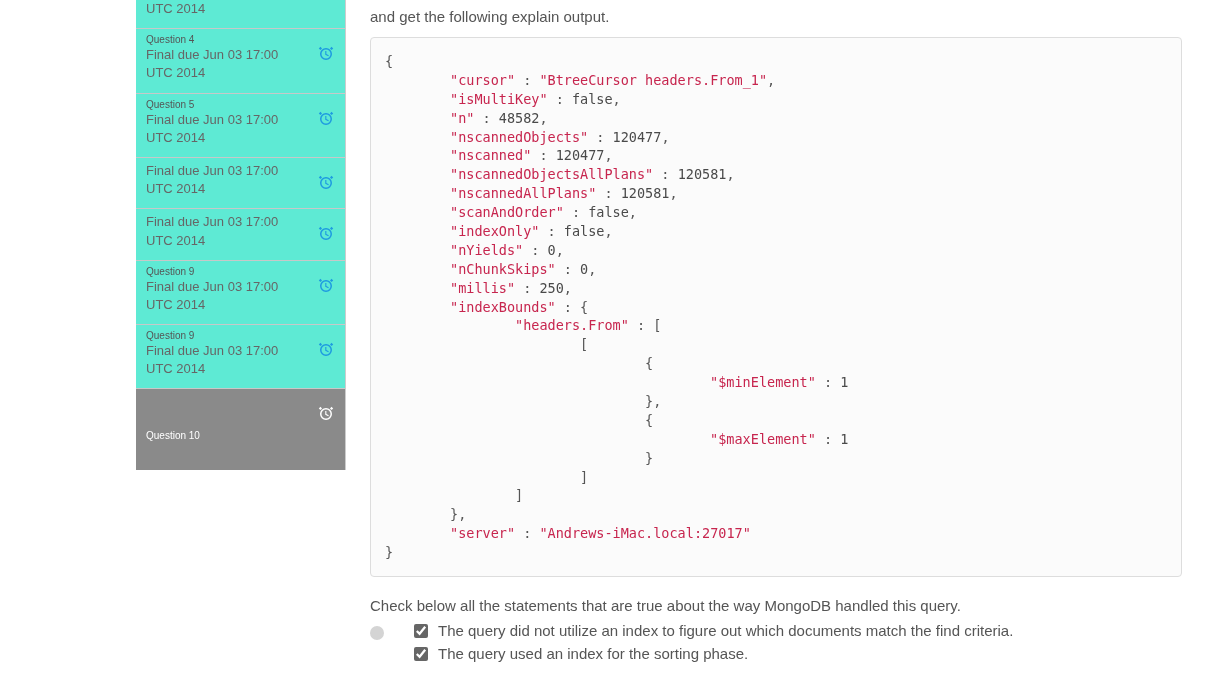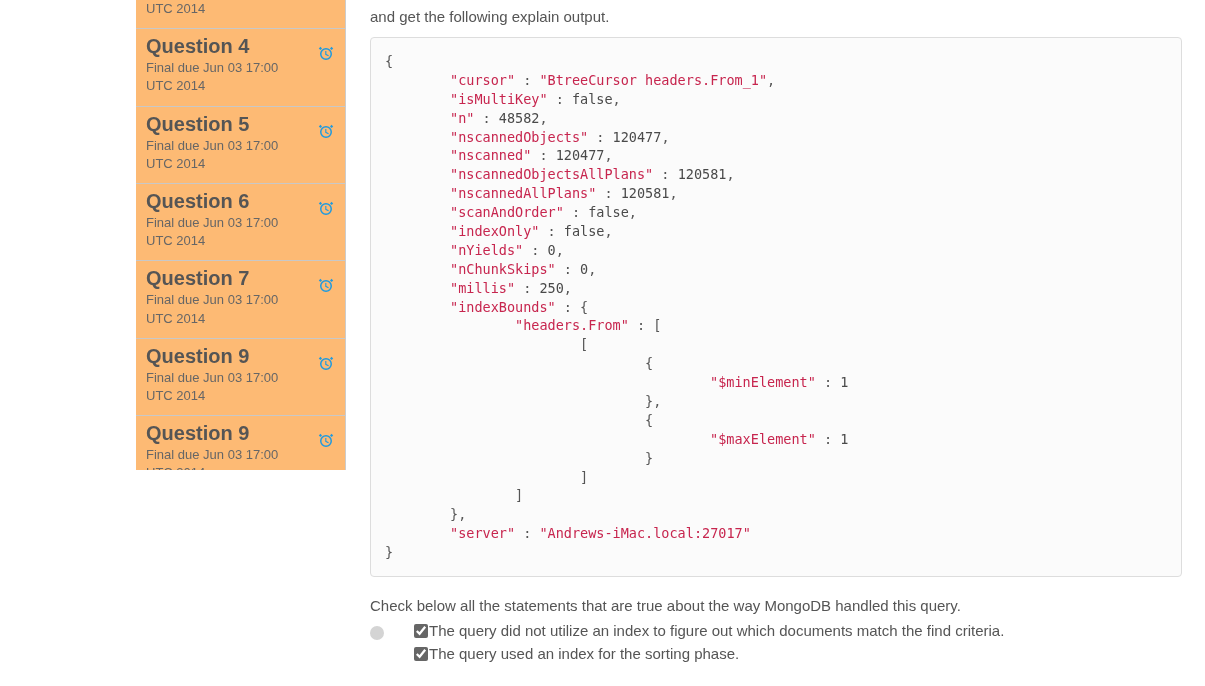--- a/index.html
+++ b/index.html
@@ -12,36 +12,36 @@
     height: 686px;
     overflow: hidden;
     position: relative;
   }
   .sidebar {
     position: absolute;
     left: 136px;
     top: 0;
     width: 210px;
     height: 470px;
-    background: #fdba74;
+    background: #5eead4;
     overflow-y: auto;
     border-right: 1px solid #ccc;
   }
   .sidebar::-webkit-scrollbar { width: 8px; }
   .sidebar::-webkit-scrollbar-thumb { background: #bbb; border-radius: 4px; }
   .q-item {
     padding: 4px 10px 10px 10px;
     border-bottom: 1px solid #c8c8c8;
     position: relative;
     cursor: pointer;
     color: #555;
   }
   .q-item .q-title {
-    font-weight: bold;
-    font-size: 20px;
+    font-weight: normal;
+    font-size: 10px;
     color: #555;
     line-height: 1.3;
   }
   .q-item .q-due {
     font-size: 13px;
     color: #666;
     line-height: 1.4;
     max-width: 140px;
   }
   .q-item.first { padding-top: 0; }
@@ -103,21 +103,21 @@
     width: 14px; height: 14px;
     border-radius: 50%;
     background: #d4d4d4;
     margin-top: 4px;
     flex: 0 0 14px;
   }
   .checklist { flex: 1; }
   .check-row {
     display: flex;
     align-items: center;
-    gap: 1px;
+    gap: 10px;
     margin-bottom: 6px;
     font-size: 15px;
     color: #555;
   }
   .check-row input[type=checkbox] {
     width: 14px; height: 14px;
     accent-color: #666;
   }
 </style>
 </head>
@@ -139,30 +139,28 @@
     <div class="q-item">
       <div class="q-title">Question 5</div>
       <div class="q-due">Final due Jun 03 17:00 UTC 2014</div>
       <span class="alarm">
         <svg viewBox="0 0 24 24" fill="currentColor">
           <path d="M12 4a8 8 0 1 0 0 16 8 8 0 0 0 0-16zm0 2a6 6 0 1 1 0 12 6 6 0 0 1 0-12zm.5 2h-1.5v5l4 2 .75-1.3-3.25-1.7V8zM4.6 2.4 2.4 4.6l2.1 2.1L6.7 4.5 4.6 2.4zm14.8 0L17.3 4.5l2.2 2.2 2.1-2.1-2.2-2.2z"></path>
         </svg>
       </span>
     </div>
     <div class="q-item">
-      <div class="q-title">Question 6</div>
-      <div class="q-due">Final due Jun 03 17:00 UTC 2014</div>
-      <span class="alarm">
-        <svg viewBox="0 0 24 24" fill="currentColor">
-          <path d="M12 4a8 8 0 1 0 0 16 8 8 0 0 0 0-16zm0 2a6 6 0 1 1 0 12 6 6 0 0 1 0-12zm.5 2h-1.5v5l4 2 .75-1.3-3.25-1.7V8zM4.6 2.4 2.4 4.6l2.1 2.1L6.7 4.5 4.6 2.4zm14.8 0L17.3 4.5l2.2 2.2 2.1-2.1-2.2-2.2z"></path>
-        </svg>
-      </span>
-    </div>
-    <div class="q-item">
-      <div class="q-title">Question 7</div>
+      <div class="q-due">Final due Jun 03 17:00 UTC 2014</div>
+      <span class="alarm">
+        <svg viewBox="0 0 24 24" fill="currentColor">
+          <path d="M12 4a8 8 0 1 0 0 16 8 8 0 0 0 0-16zm0 2a6 6 0 1 1 0 12 6 6 0 0 1 0-12zm.5 2h-1.5v5l4 2 .75-1.3-3.25-1.7V8zM4.6 2.4 2.4 4.6l2.1 2.1L6.7 4.5 4.6 2.4zm14.8 0L17.3 4.5l2.2 2.2 2.1-2.1-2.2-2.2z"></path>
+        </svg>
+      </span>
+    </div>
+    <div class="q-item">
       <div class="q-due">Final due Jun 03 17:00 UTC 2014</div>
       <span class="alarm">
         <svg viewBox="0 0 24 24" fill="currentColor">
           <path d="M12 4a8 8 0 1 0 0 16 8 8 0 0 0 0-16zm0 2a6 6 0 1 1 0 12 6 6 0 0 1 0-12zm.5 2h-1.5v5l4 2 .75-1.3-3.25-1.7V8zM4.6 2.4 2.4 4.6l2.1 2.1L6.7 4.5 4.6 2.4zm14.8 0L17.3 4.5l2.2 2.2 2.1-2.1-2.2-2.2z"></path>
         </svg>
       </span>
     </div>
     <div class="q-item">
       <div class="q-title">Question 9</div>
       <div class="q-due">Final due Jun 03 17:00 UTC 2014</div>

